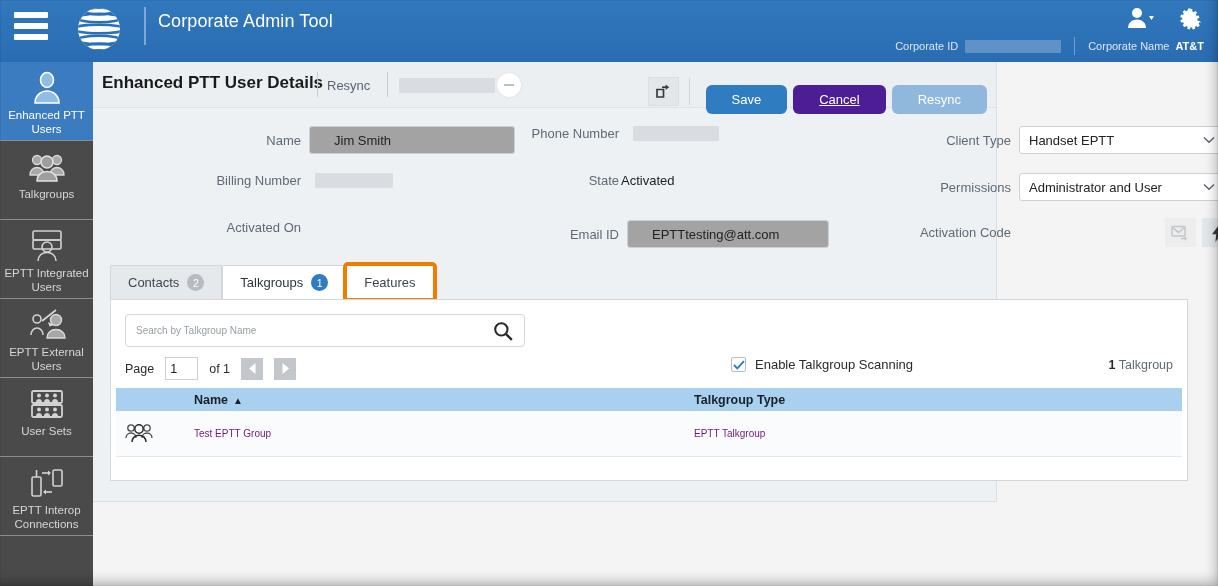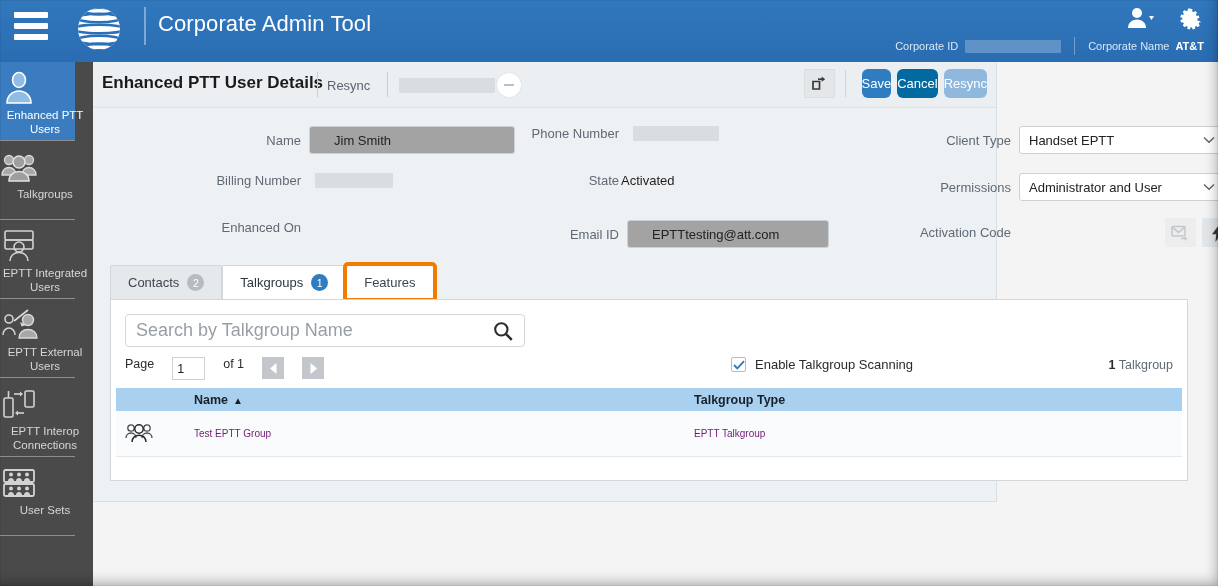--- a/index.html
+++ b/index.html
@@ -31,21 +31,21 @@
   }
   .att-logo {
     position: absolute; left: 74px; top: 4px; width: 50px; height: 50px;
   }
   .hdr-divider {
     position: absolute; left: 144px; top: 7px; width: 2px; height: 38px;
     background: #7fa9d4;
   }
   .hdr-title {
     position: absolute; left: 158px; top: 11px;
-    font-size: 22px; color: #ffffff; letter-spacing: .1px;
+    font-size: 18px; color: #ffffff; letter-spacing: .1px;
     white-space: nowrap;
   }
   .user-icon {
     position: absolute; right: 62px; top: 7px; width: 30px; height: 22px; cursor:pointer;
   }
   .gear-icon {
     position: absolute; right: 16px; top: 6px; width: 26px; height: 26px; cursor:pointer;
   }
   .corp-bar {
     position: absolute; right: 14px; top: 37px;
@@ -62,23 +62,23 @@
     display:inline-block; width: 1px; height: 18px; background: #74a0cd; margin: 0 13px;
   }
   .corp-val { color:#ffffff; font-weight: bold; margin-left: 6px; }
 
   
   .sidebar {
     position: absolute; left: 0; top: 62px; width: 93px; height: 524px;
     background: #4a4a4a;
   }
   .side-item {
-    position: relative; width: 75px; height: 79px;
+    position: relative; width: 93px; height: 79px;
     border-bottom: 1px solid #8d8d8d;
-    display: flex; flex-direction: column; align-items: flex-start; justify-content: flex-start;
+    display: flex; flex-direction: column; align-items: center; justify-content: flex-start;
     padding-top: 8px; cursor: pointer;
   }
   .side-item.active { background: #3a7cbf; }
   .side-ico { width: 38px; height: 36px; display:block; }
   .side-label {
     margin-top: 2px; text-align: center; font-size: 11.5px; line-height: 14px;
     color: #d6d6d6; width: 90px;
   }
   .side-item.active .side-label { color: #ffffff; }
 
@@ -113,26 +113,27 @@
   .dh-collapse::after {
     content:""; position:absolute; left:7px; top:11px; width:10px; height:2px; background:#b8c0c8;
   }
   .dh-actions { position: absolute; right: 9px; top: 7px; display:flex; align-items:center; gap:0; }
   .icon-btn {
     width: 31px; height: 29px; background: #e4e7ea; border: 1px solid #dcdfe2;
     display:flex; align-items:center; justify-content:center; cursor:pointer;
   }
   .act-sep { width:1px; height: 27px; background: #cfd4d9; margin: 0 10px; }
   .btn {
-    height: 29px; padding: 0 0; border-radius: 6px; border: none;
+    height: 29px; padding: 0 26px; border-radius: 6px; border: none;
     color:#ffffff; font-size: 13px; cursor:pointer; margin-left: 6px;
     font-family: "Liberation Sans", sans-serif;
+    margin-top: 16px;
   }
   .btn-primary { background: #2f7cc0; }
-  .btn-secondary { background: #0369a1; }
+  .btn-secondary { background: #4c1d95; text-decoration: underline; }
   .btn-disabled { background: #8fb8dc; }
 
   
   .form {
     position: relative; padding: 16px 0 0 0; height: 148px;
   }
   .frow { position: absolute; display: flex; align-items: center; }
   .flabel {
     font-size: 13px; color: #5f6a75; text-align: right; white-space: nowrap;
   }
@@ -173,29 +174,29 @@
   .tabbody {
     position: absolute; left: 17px; top: 237px; width: 1078px; height: 182px;
     background: #ffffff; border: 1px solid #d3d7db;
   }
   .searchwrap {
     position: absolute; left: 14px; top: 14px; width: 400px; height: 33px;
     border: 1px solid #d3d7db; border-radius: 4px; background:#fff;
     display:flex; align-items:center;
   }
   .searchwrap input {
-    flex: 1; border: none; outline: none; font-size: 18px; color: #b91c1c;
+    flex: 1; border: none; outline: none; font-size: 10px; color: #b91c1c;
     padding: 0 10px; background: transparent;
     font-family: "Liberation Sans", sans-serif;
   }
   .searchwrap input::placeholder { color: #989fa6; }
   .search-ico { width: 22px; margin-right: 10px; cursor:pointer; }
 
   .pagerow {
-    position: absolute; left: 14px; top: 57px; display:flex; gap:18px;
+    position: absolute; left: 14px; top: 57px; display:flex; align-items:center; gap:11px;
     font-size: 12.5px; color: #2b2b2b;
   }
   .page-input {
     width: 33px; height: 23px; border: 1px solid #ccd1d6; background:#fff;
     font-size: 12.5px; padding: 0 4px; outline:none; color:#222;
     font-family: "Liberation Sans", sans-serif;
   }
   .pgbtn { width: 22px; height: 22px; background: #c3c7cb; display:flex; align-items:center; justify-content:center; cursor:pointer; }
 
   .scanwrap {
@@ -313,33 +314,20 @@
     <div class="side-item">
       <svg class="side-ico" viewBox="0 0 38 36">
         <circle cx="9" cy="12" r="4" fill="none" stroke="#d2d2d2" stroke-width="1.6"></circle>
         <path d="M3 28c0-4 2.7-7 6-7s6 3 6 7" fill="none" stroke="#d2d2d2" stroke-width="1.6"></path>
         <circle cx="28" cy="13" r="5.5" fill="#a8a8a8" stroke="#d9d9d9" stroke-width="1.4"></circle>
         <path d="M19 31c0-5.2 4-8.5 9-8.5s9 3.3 9 8.5z" fill="#a8a8a8" stroke="#d9d9d9" stroke-width="1.4"></path>
         <path d="M28 3l-14 11" stroke="#d9d9d9" stroke-width="1.6" fill="none"></path>
         <path d="M20 15l1.5 4.5 4.5-1.5z" fill="#d9d9d9"></path>
       </svg>
       <div class="side-label">EPTT External Users</div>
-    </div>
-
-    <div class="side-item">
-      <svg class="side-ico" viewBox="0 0 38 36">
-        <rect x="4" y="12" width="9" height="19" rx="1.5" fill="none" stroke="#d2d2d2" stroke-width="1.6"></rect>
-        <path d="M8.5 12V5" stroke="#d2d2d2" stroke-width="1.6"></path>
-        <rect x="25" y="5" width="9" height="16" rx="1.5" fill="none" stroke="#d2d2d2" stroke-width="1.6"></rect>
-        <path d="M14 8h8" stroke="#d2d2d2" stroke-width="1.6" fill="none"></path>
-        <path d="M20 5.5l3 2.5-3 2.5z" fill="#d2d2d2"></path>
-        <path d="M24 27h-8" stroke="#d2d2d2" stroke-width="1.6" fill="none"></path>
-        <path d="M18 24.5l-3 2.5 3 2.5z" fill="#d2d2d2"></path>
-      </svg>
-      <div class="side-label">EPTT Interop Connections</div>
     </div>
 
     <div class="side-item">
       <svg class="side-ico" viewBox="0 0 38 36">
         <rect x="4" y="5" width="30" height="12" rx="1.5" fill="none" stroke="#d2d2d2" stroke-width="1.8"></rect>
         <rect x="4" y="19" width="30" height="12" rx="1.5" fill="none" stroke="#d2d2d2" stroke-width="1.8"></rect>
         <g fill="#d2d2d2">
           <circle cx="11" cy="9.5" r="2"></circle>
             <path d="M8 16c0-1.8 1.4-3 3-3s3 1.2 3 3z"></path>
           <circle cx="19" cy="9.5" r="2"></circle>
@@ -349,20 +337,33 @@
           <circle cx="11" cy="23.5" r="2"></circle>
             <path d="M8 30c0-1.8 1.4-3 3-3s3 1.2 3 3z"></path>
           <circle cx="19" cy="23.5" r="2"></circle>
             <path d="M16 30c0-1.8 1.4-3 3-3s3 1.2 3 3z"></path>
           <circle cx="27" cy="23.5" r="2"></circle>
             <path d="M24 30c0-1.8 1.4-3 3-3s3 1.2 3 3z"></path>
         </g>
       </svg>
       <div class="side-label">User Sets</div>
     </div>
+
+    <div class="side-item">
+      <svg class="side-ico" viewBox="0 0 38 36">
+        <rect x="4" y="12" width="9" height="19" rx="1.5" fill="none" stroke="#d2d2d2" stroke-width="1.6"></rect>
+        <path d="M8.5 12V5" stroke="#d2d2d2" stroke-width="1.6"></path>
+        <rect x="25" y="5" width="9" height="16" rx="1.5" fill="none" stroke="#d2d2d2" stroke-width="1.6"></rect>
+        <path d="M14 8h8" stroke="#d2d2d2" stroke-width="1.6" fill="none"></path>
+        <path d="M20 5.5l3 2.5-3 2.5z" fill="#d2d2d2"></path>
+        <path d="M24 27h-8" stroke="#d2d2d2" stroke-width="1.6" fill="none"></path>
+        <path d="M18 24.5l-3 2.5 3 2.5z" fill="#d2d2d2"></path>
+      </svg>
+      <div class="side-label">EPTT Interop Connections</div>
+    </div>
   </div>
 
   <div class="content">
     <div class="panel">
 
       <div class="detail-header">
         <div class="dh-title">Enhanced PTT User Details</div>
         <div class="dh-sep1"></div>
         <div class="dh-sub">Resync</div>
         <div class="dh-sep2"></div>
@@ -388,21 +389,21 @@
 
         <div class="frow" style="left:60px; top:18px;">
           <div class="flabel" style="width:148px;">Name</div>
           <input class="finput" style="width: 206px; margin-left: 8px;" value="Jim Smith">
         </div>
         <div class="frow" style="left:60px; top:65px;">
           <div class="flabel" style="width:148px;">Billing Number</div>
           <span class="fredact" style="width:78px; margin-left:14px;"></span>
         </div>
         <div class="frow" style="left:60px; top:112px;">
-          <div class="flabel" style="width:148px;">Enhanced On</div>
+          <div class="flabel" style="width:148px;">Activated On</div>
           <span class="fstatic" style="margin-left:14px;"></span>
         </div>
 
         <div class="frow" style="left:408px; top:18px;">
           <div class="flabel" style="width:118px;">Phone Number</div>
           <span class="fredact" style="width:86px; margin-left:14px;"></span>
         </div>
         <div class="frow" style="left:408px; top:65px;">
           <div class="flabel" style="width:118px;">State</div>
           <span class="fstatic" style="margin-left:2px;">Activated</span>

